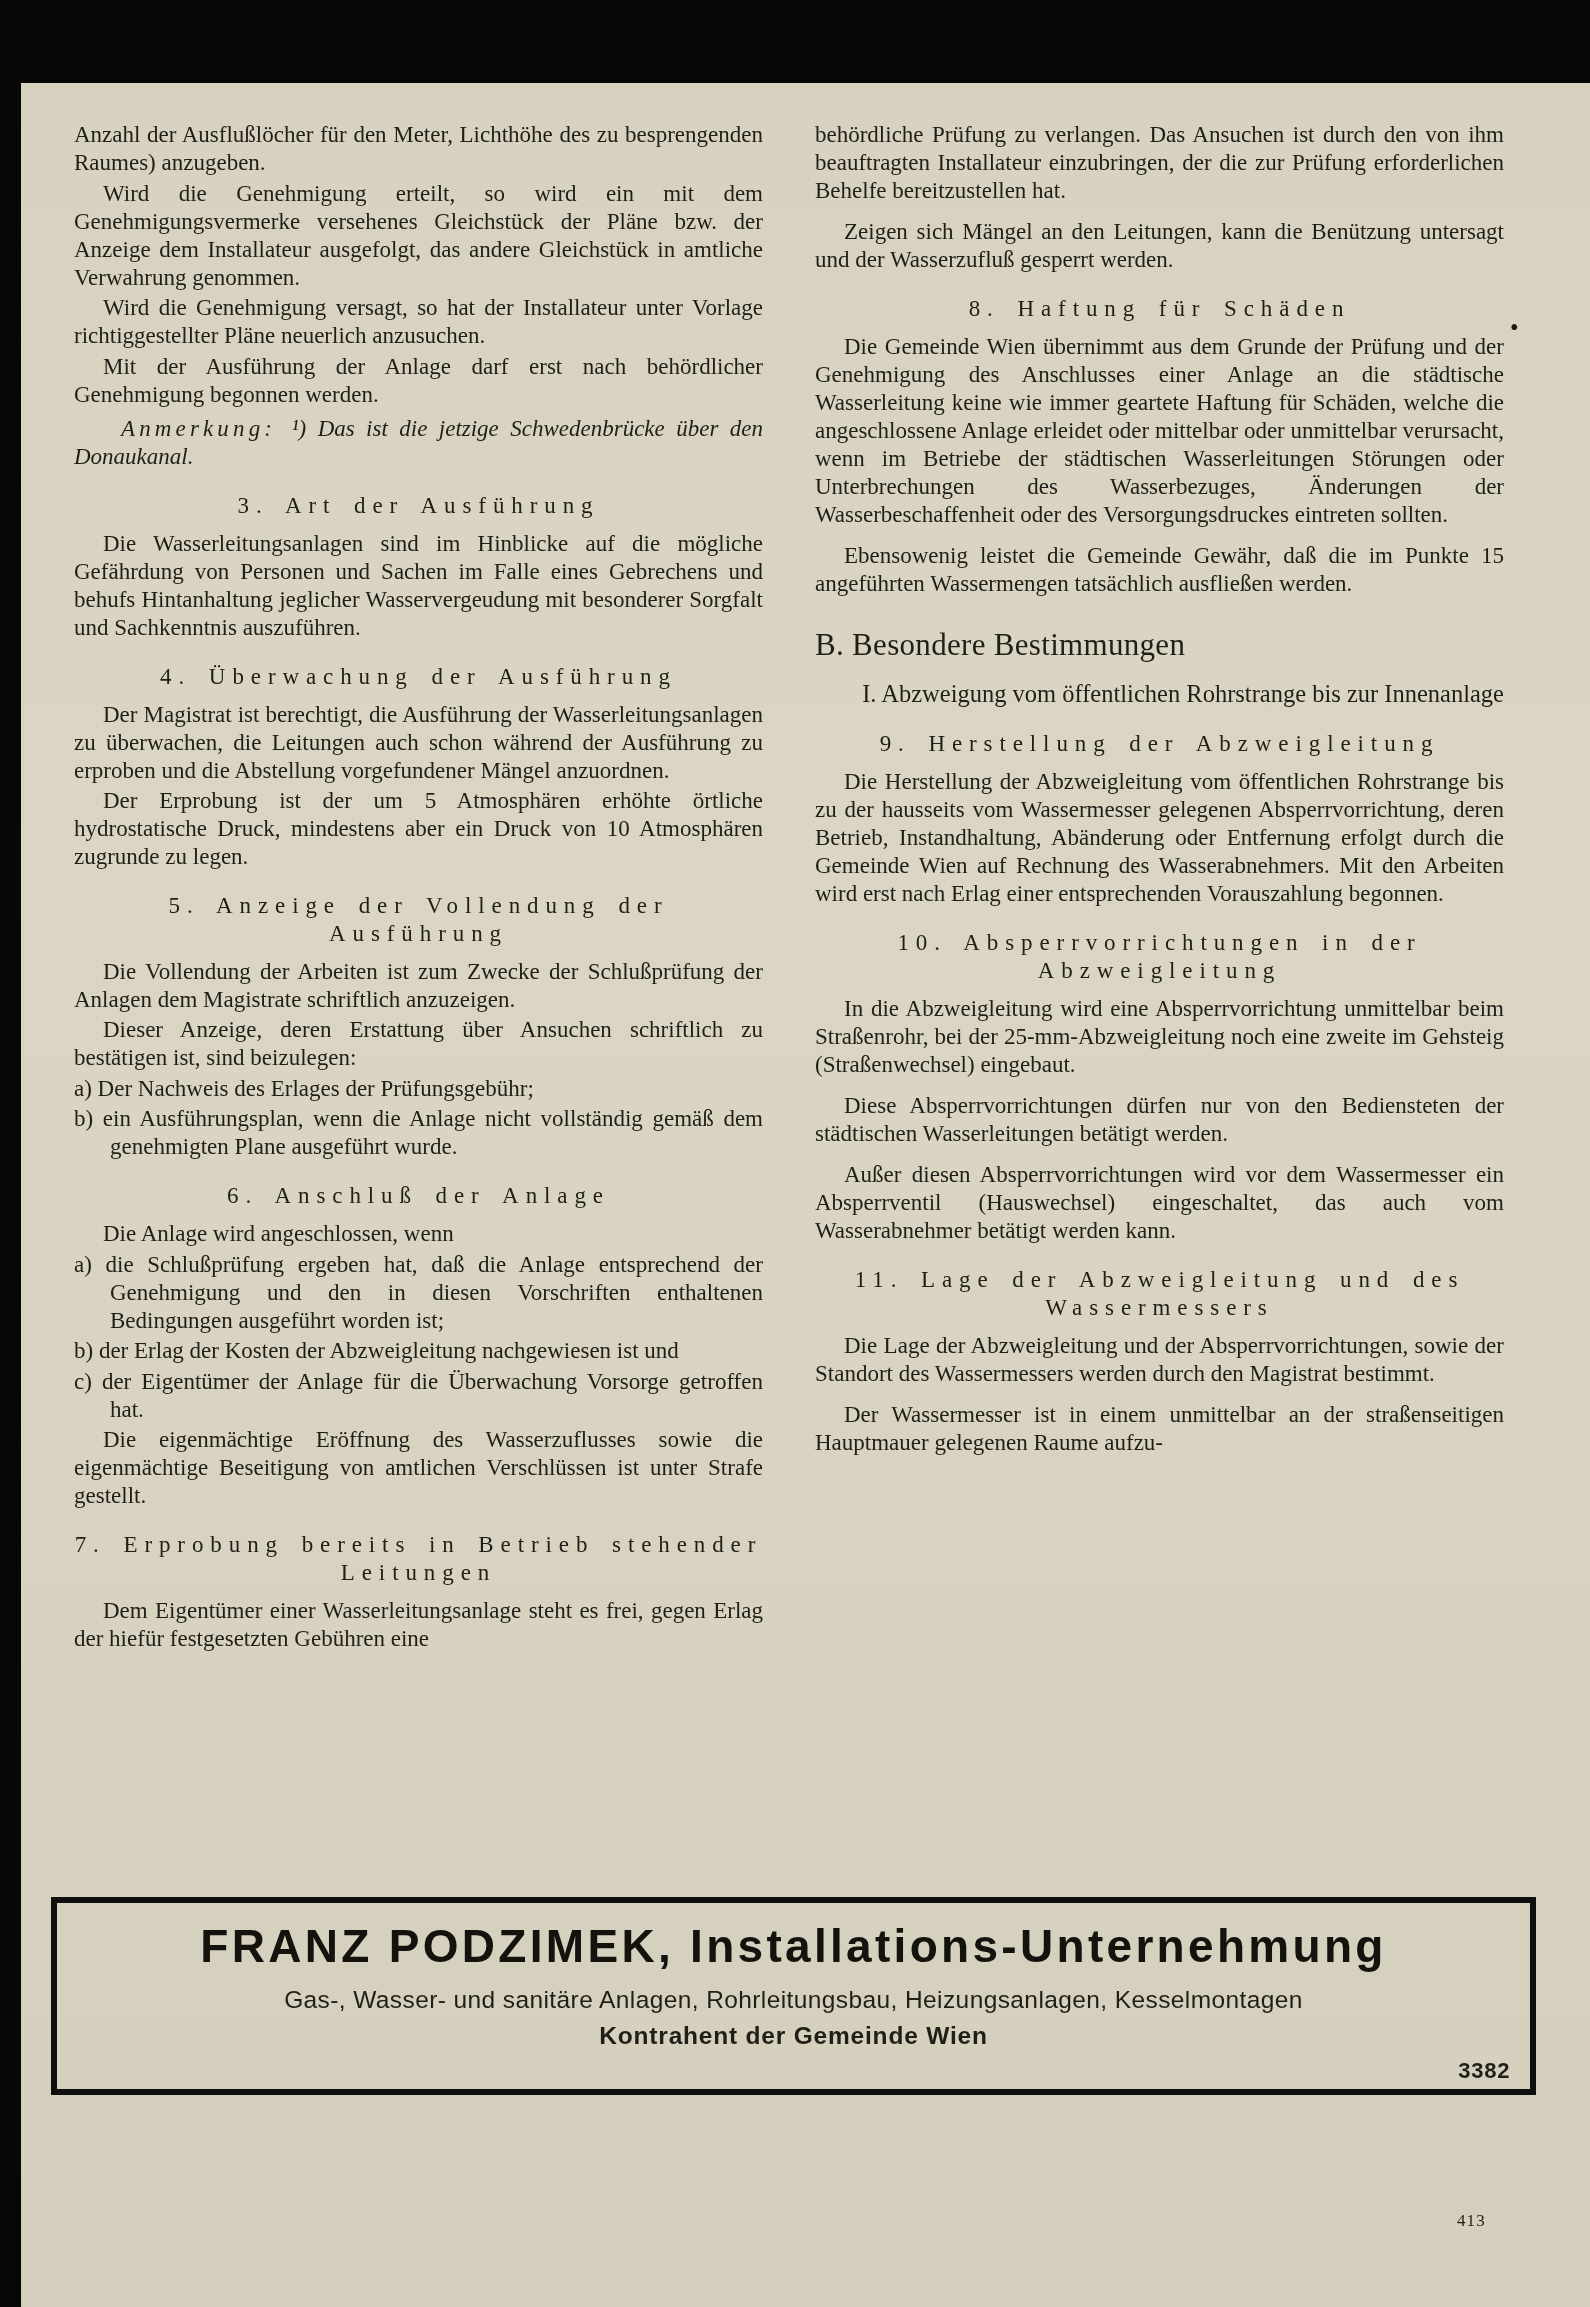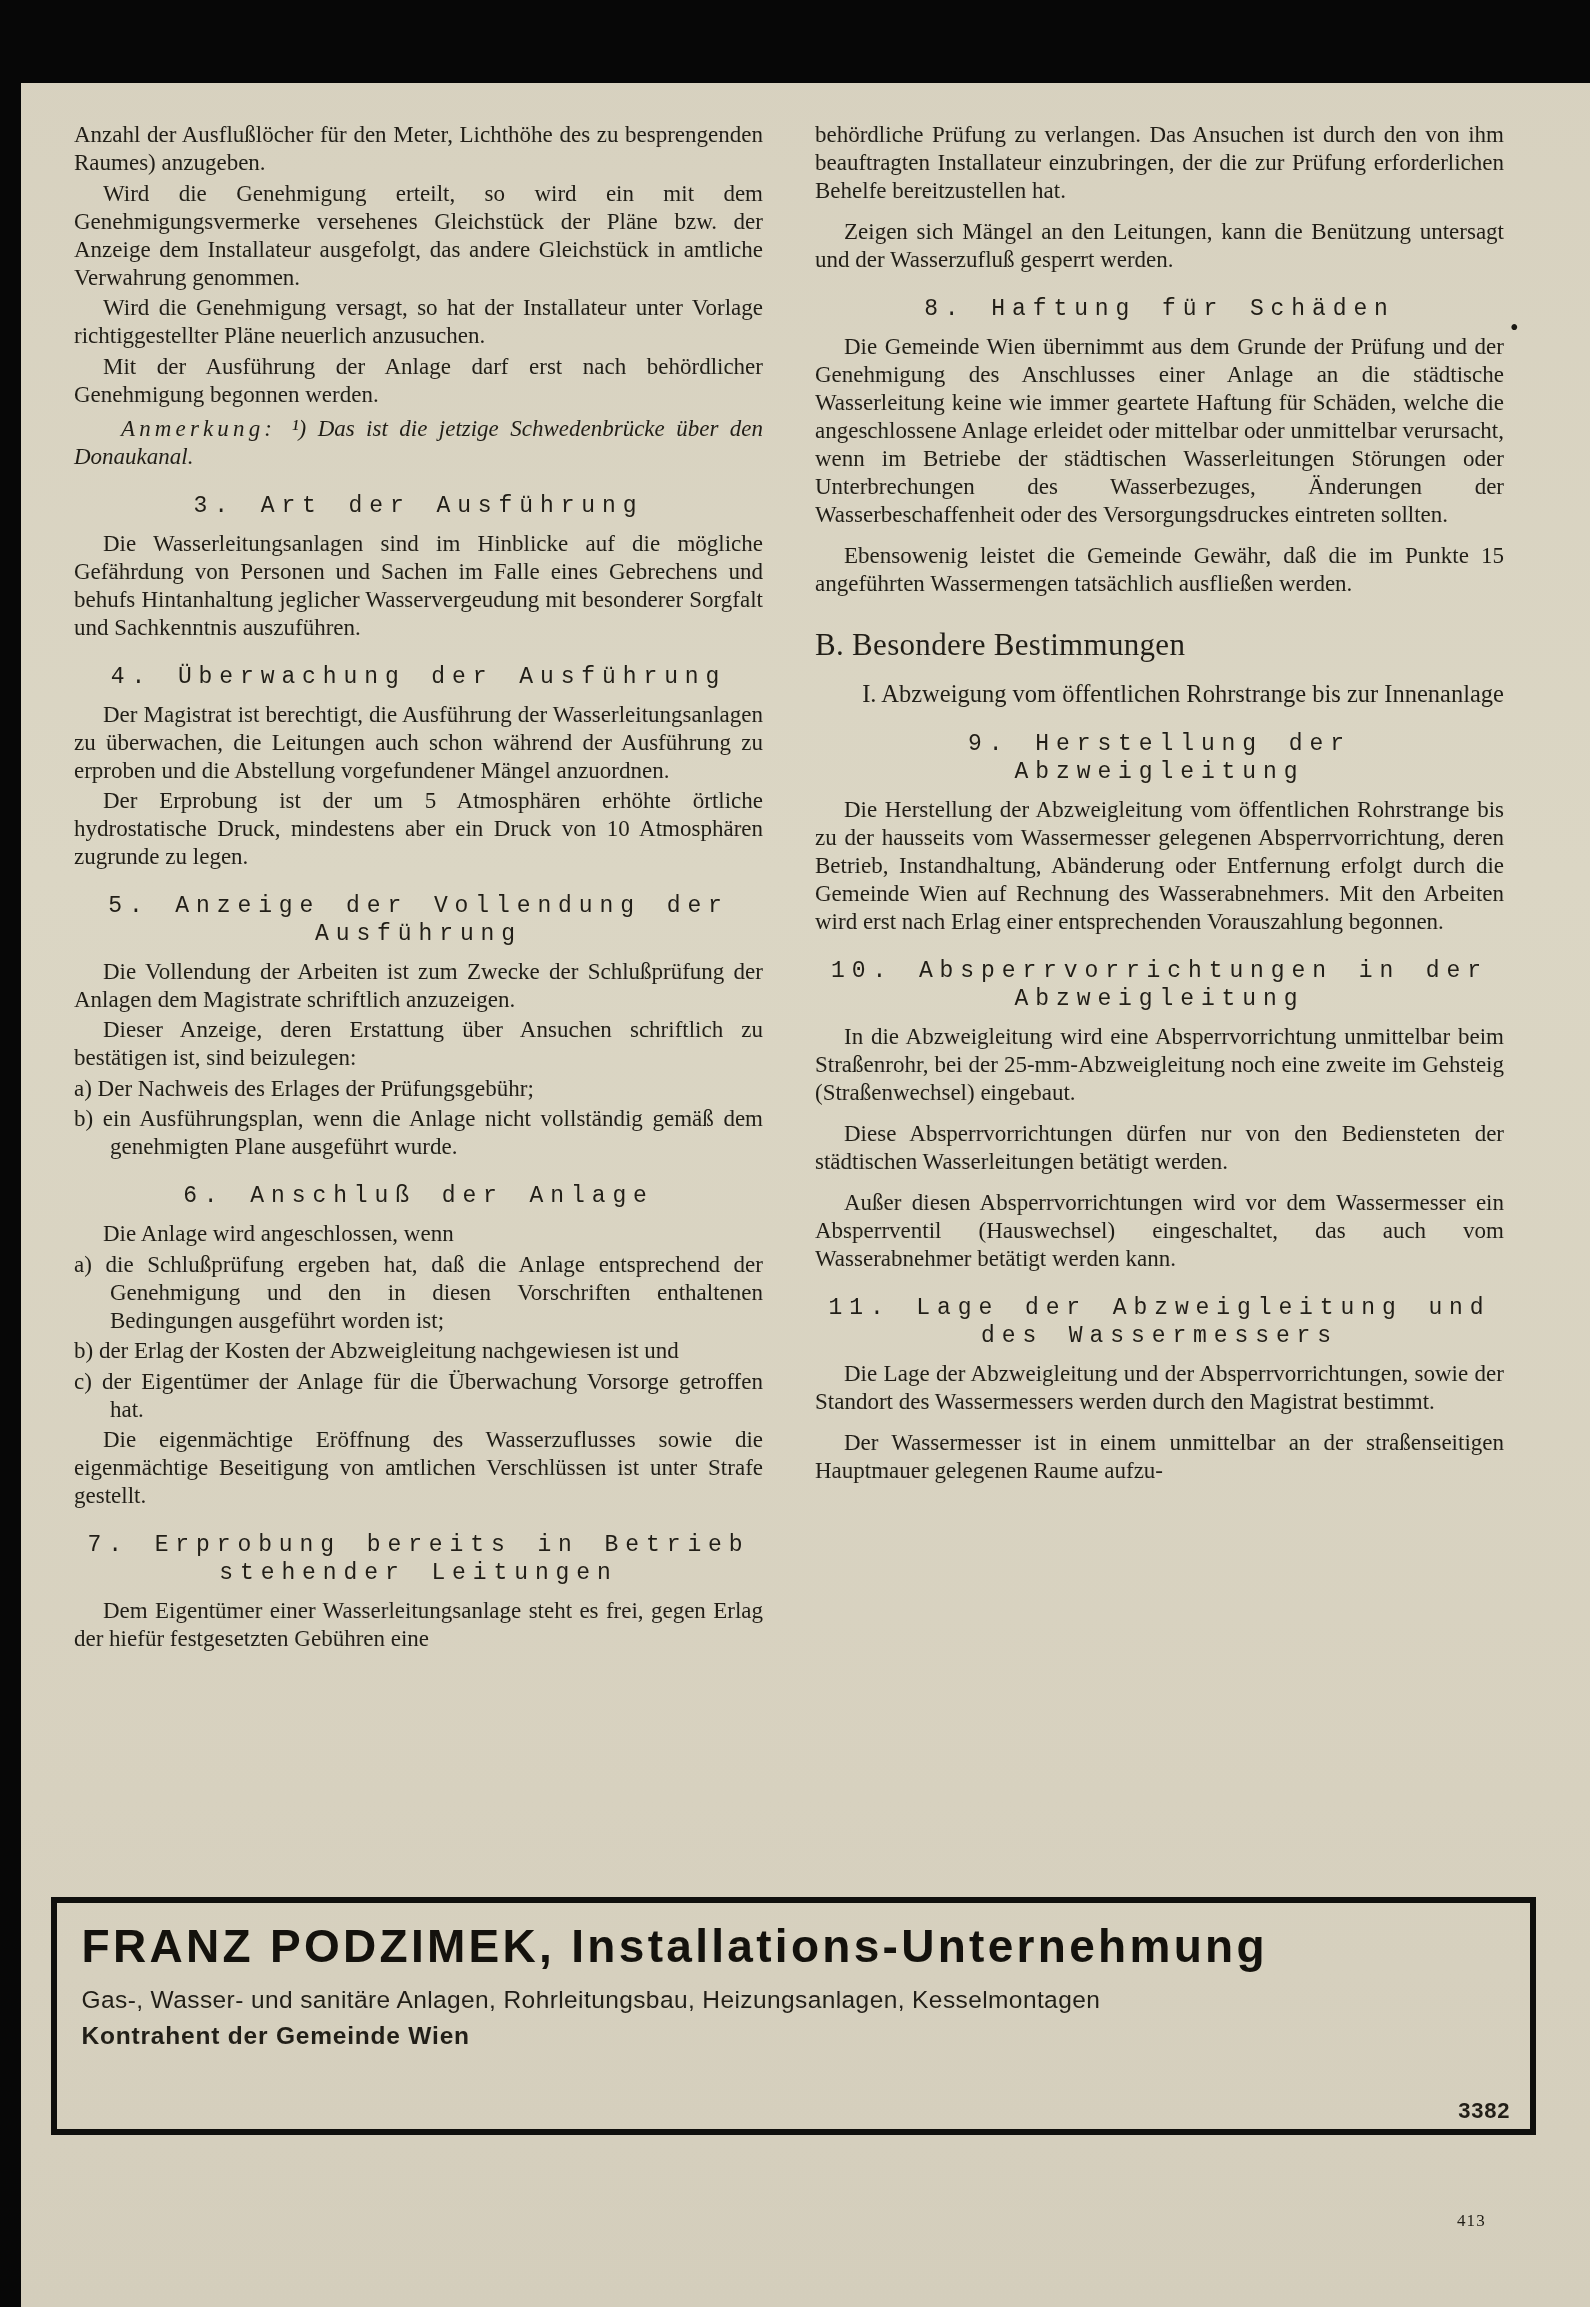--- a/index.html
+++ b/index.html
@@ -48,21 +48,20 @@
   .column.right .blk.para,
   .column.right .blk.para-flush { margin-bottom: 13px; }
   .blk.para { text-indent: 29px; }
   .blk.para-flush { text-indent: 0; }
   .blk.heading {
     text-align: center;
     text-indent: 0;
     letter-spacing: 0.30em;
     word-spacing: 0.22em;
     margin: 21px 0 9.8px 0;
-    font-family: Liberation Mono, monospace;
   }
   .blk.note {
     font-style: italic;
     text-indent: 47px;
     margin: 6.5px 0 8.2px 0;
   }
   .note-label { letter-spacing: 0.18em; }
   .blk.list {
     padding-left: 36px;
     text-indent: -36px;
@@ -86,26 +85,26 @@
     left: 1510px;
     top: 314px;
     font-size: 24.5px;
     color: #1a1813;
   }
   .ad-box {
     position: absolute;
     left: 51px;
     top: 1897px;
     width: 1485px;
-    height: 238px;
+    height: 198px;
     border: 6.5px solid #0f0f0d;
     box-sizing: border-box;
     padding: 16.3px 24.5px 0 24.5px;
     font-family: "Liberation Sans", sans-serif;
-    text-align: left;
+    text-align: center;
   }
   .ad-title {
     font-size: 46px;
     font-weight: bold;
     letter-spacing: 3.3px;
     color: #14120d;
     white-space: nowrap;
   }
   .ad-services {
     margin-top: 13px;

